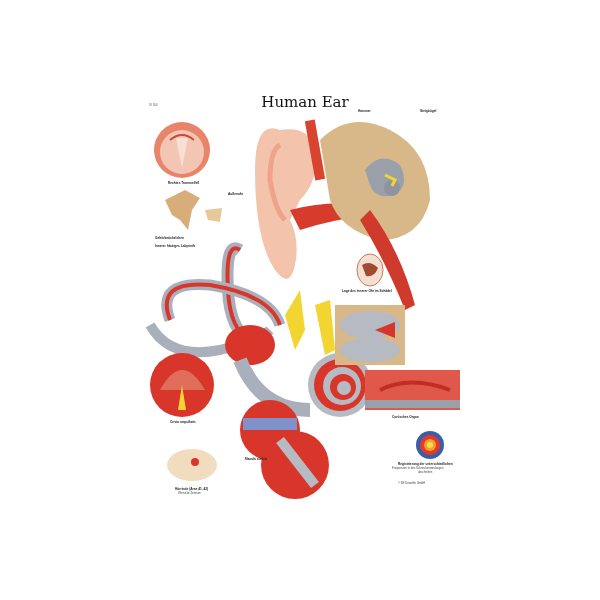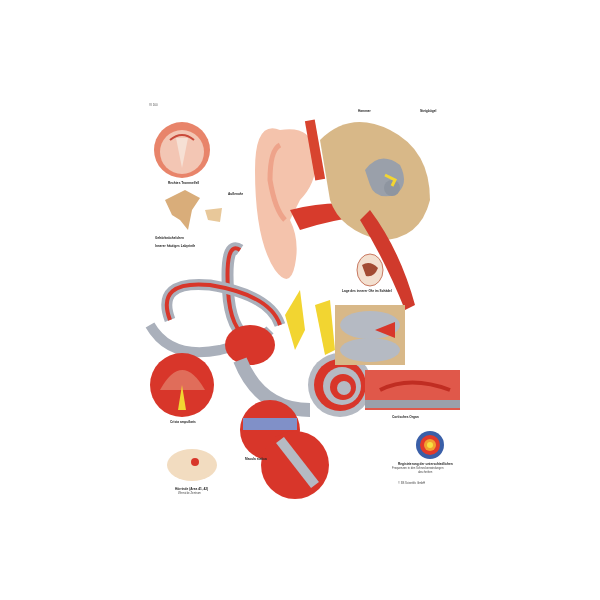--- a/index.html
+++ b/index.html
@@ -8,20 +8,21 @@
   .title { position:absolute; left:0; right:0; top:3px; text-align:center; font-family:"DejaVu Serif", serif; font-size:15px; color:#111; }
   .code { position:absolute; left:19px; top:13px; font-size:3px; color:#555; font-family:"Liberation Sans", sans-serif; }
   .cap { position:absolute; font-family:"Liberation Sans", sans-serif; font-size:3.2px; font-weight:bold; color:#222; white-space:nowrap; }
   .small { position:absolute; font-family:"Liberation Sans", sans-serif; font-size:2.8px; color:#444; white-space:nowrap; }
   svg.art { position:absolute; left:0; top:0; }
 </style>
 </head>
 <body>
 
 <div class="poster">
+  <div class="title">Human Ear</div>
   <div class="code">VI 160</div>
 
   <svg class="art" width="350" height="420" viewBox="0 0 350 420">
 
     <g>
       <circle cx="52" cy="60" r="28" fill="#e8846a"></circle>
       <circle cx="52" cy="62" r="22" fill="#f3c6b4"></circle>
       <path d="M46 48 L52 78 L58 48 Z" fill="#f6e0d4"></path>
       <path d="M40 50 Q52 40 64 50" stroke="#c94a3a" stroke-width="2" fill="none"></path>
     </g>

